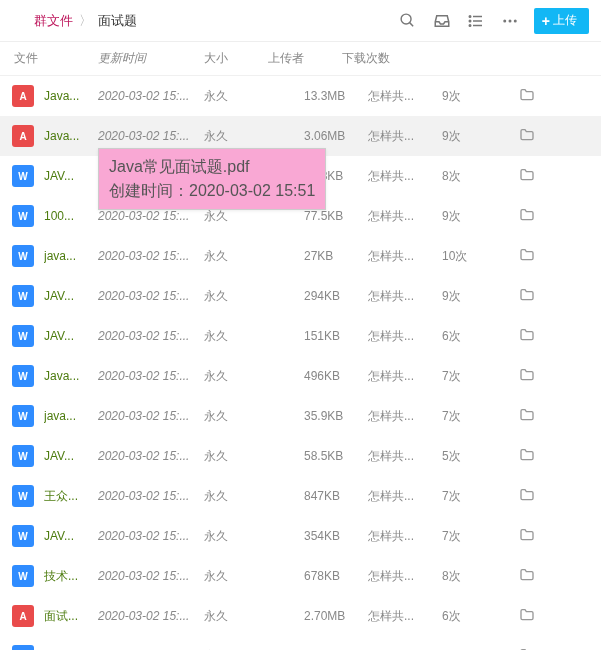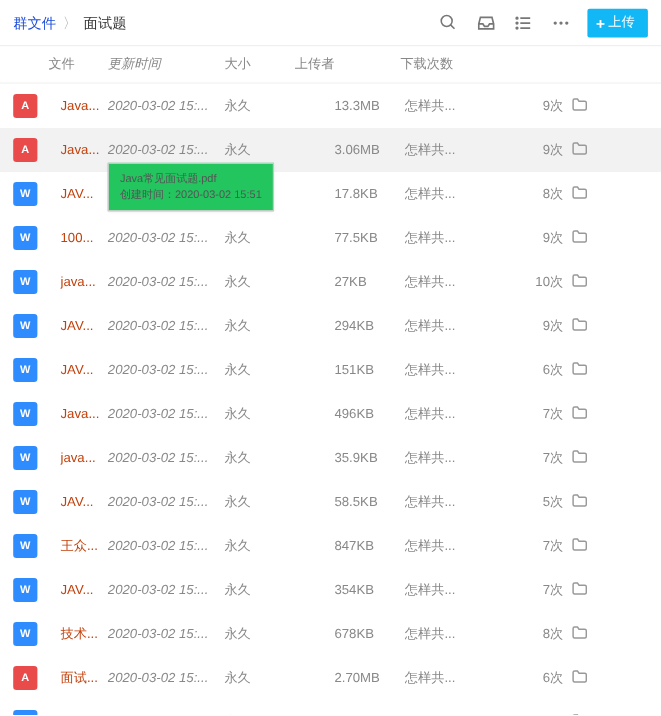--- a/index.html
+++ b/index.html
@@ -19,21 +19,21 @@
     padding: 0 12px;
     border-bottom: 1px solid #eee;
   }
   .breadcrumb {
     display: flex;
     align-items: center;
     flex: 1;
     color: #666;
     font-size: 13px;
   }
-  .breadcrumb .crumb { color: #1d4ed8; cursor: pointer; }
+  .breadcrumb .crumb { color: #be185d; cursor: pointer; margin-left: 22px; }
   .breadcrumb .sep { margin: 0 6px; color: #aaa; }
   .breadcrumb .current { color: #333; }
   .top-actions {
     display: flex;
     align-items: center;
     gap: 14px;
   }
   .icon-btn {
     color: #777;
     display: inline-flex;
@@ -59,26 +59,26 @@
   .upload-btn .plus { font-size: 14px; font-weight: bold; }
   .header-row {
     display: flex;
     align-items: center;
     height: 34px;
     padding: 0 12px;
     color: #888;
     font-size: 12px;
     border-bottom: 1px solid #f0f0f0;
   }
-  .col-file { width: 86px; padding-left: 2px; text-align: center;}
+  .col-file { width: 86px; padding-left: 2px;}
   .col-update { width: 106px; font-style: italic; }
   .col-expire { width: 100px; }
   .col-size { width: 64px; }
   .col-uploader { width: 74px; }
-  .col-downloads { width: 70px; text-align: right; }
+  .col-downloads { width: 70px; }
   .col-folder { width: 30px; text-align: center; }
   .rows {
     height: 574px;
     overflow-y: scroll;
   }
   .row {
     display: flex;
     align-items: center;
     height: 40px;
     padding: 0 12px;
@@ -103,42 +103,41 @@
     font-weight: bold;
     margin-right: 10px;
     flex-shrink: 0;
   }
   .file-icon.pdf { background: #e94b4b; }
   .file-icon.doc { background: #2f8cff; }
   .file-name {
     white-space: nowrap;
     overflow: hidden;
     text-overflow: ellipsis;
-    color: #c2410c;
+    color: #4d7c0f;
     max-width: 52px;
-    margin-left: 11px;
   }
   .cell {
     color: #888;
     white-space: nowrap;
     overflow: hidden;
     text-overflow: ellipsis;
   }
   .folder-ic {
     color: #999;
     display: inline-flex;
   }
   .tooltip {
     position: absolute;
     left: 98px;
     top: 148px;
-    background: #22c55e;
+    background: #f9a8d4;
     border: 1px solid #ccc;
     padding: 6px 10px;
-    font-size: 10px;
+    font-size: 16px;
     color: #555;
     z-index: 10;
     line-height: 1.5;
     box-shadow: 0 1px 3px rgba(0,0,0,0.08);
   }
   
   .rows::-webkit-scrollbar { width: 10px; }
   .rows::-webkit-scrollbar-thumb { background: #ccc; border-radius: 5px; }
   .rows::-webkit-scrollbar-track { background: #f4f4f4; }
 </style>

